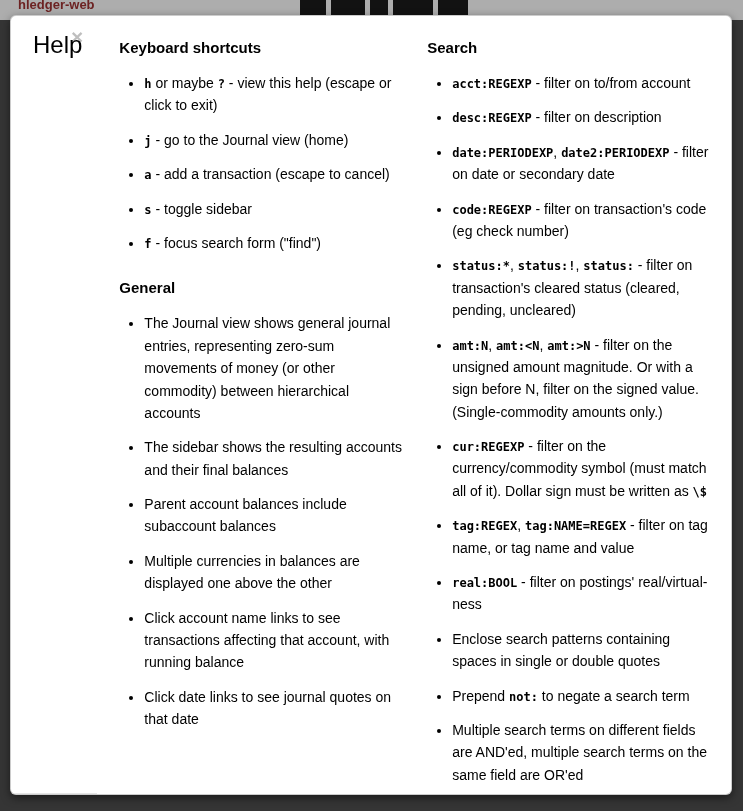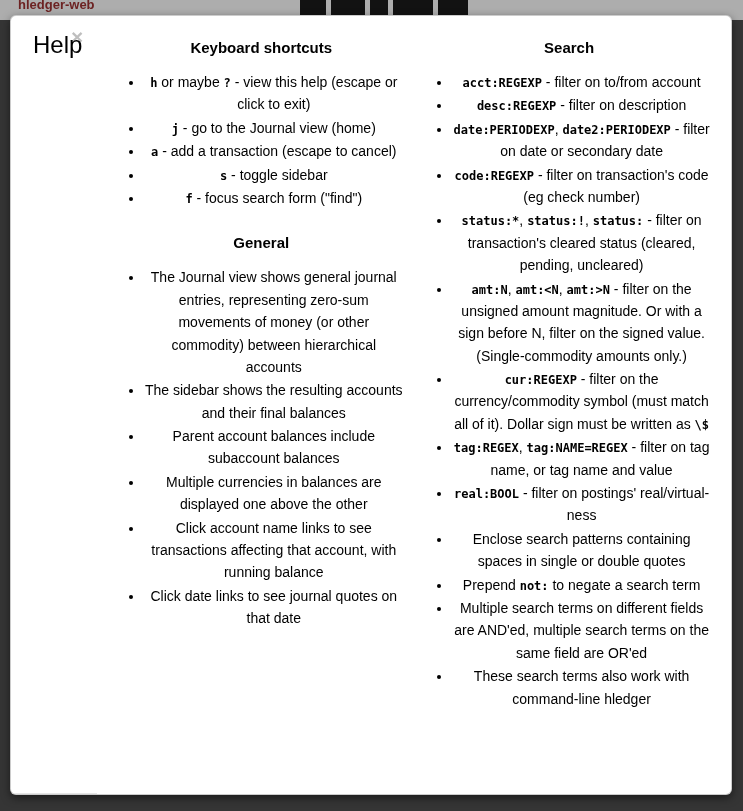--- a/index.html
+++ b/index.html
@@ -73,34 +73,33 @@
     font-family: "Liberation Sans", sans-serif;
   }
   .modal-body {
     flex: 1 1 auto;
     display: flex;
     gap: 24px;
     padding: 20px 20px 15px 22px;
     font-size: 14px;
     line-height: 1.6;
     overflow: hidden;
-    text-align: center;
   }
   .col { flex: 1 1 0; min-width: 0; }
   .section-heading {
     font-size: 15px;
     font-weight: bold;
     margin: 22px 0 11px 0;
   }
   .col .section-heading:first-child { margin-top: 0; }
   .col ul {
     margin: 0 0 10px 0;
     padding-left: 25px;
   }
-  .col li { margin: 0 0 1px 0; }
+  .col li { margin: 12px 0 1px 0; }
   code {
     font-family: "DejaVu Sans Mono", monospace;
     font-size: 12px;
     font-weight: bold;
     color: #000;
   }
 </style>
 </head>
 <body>
 

